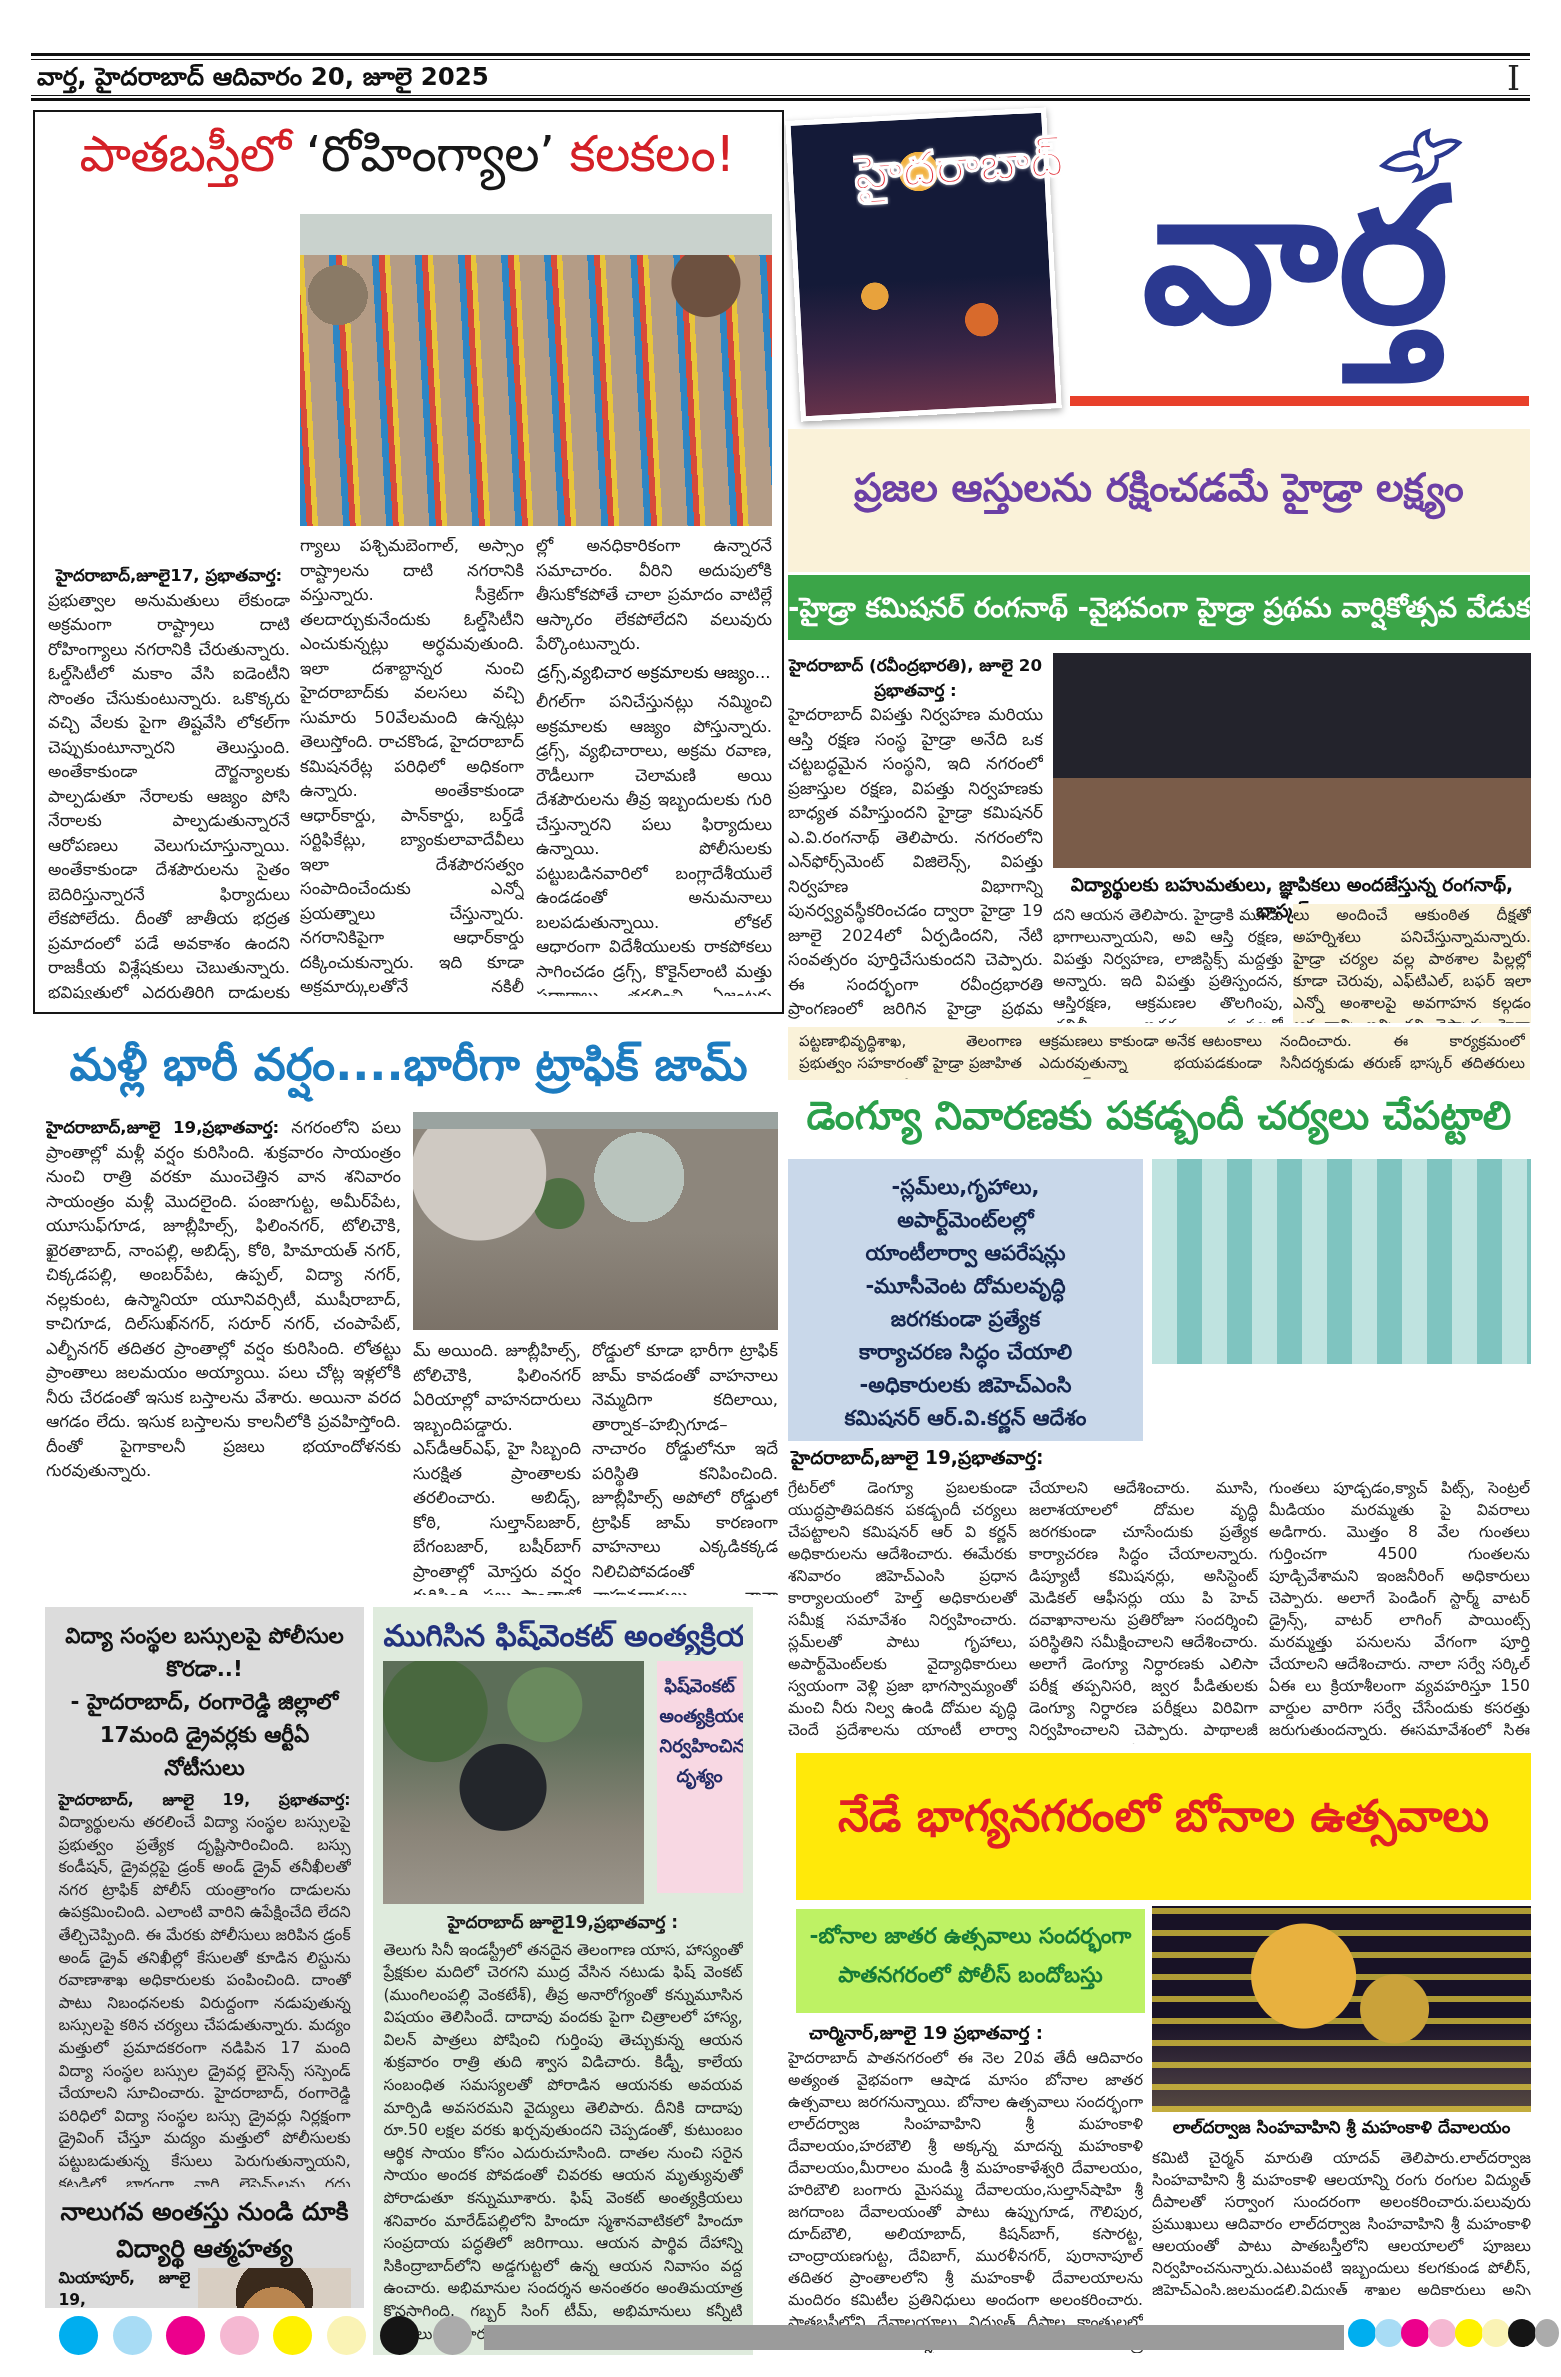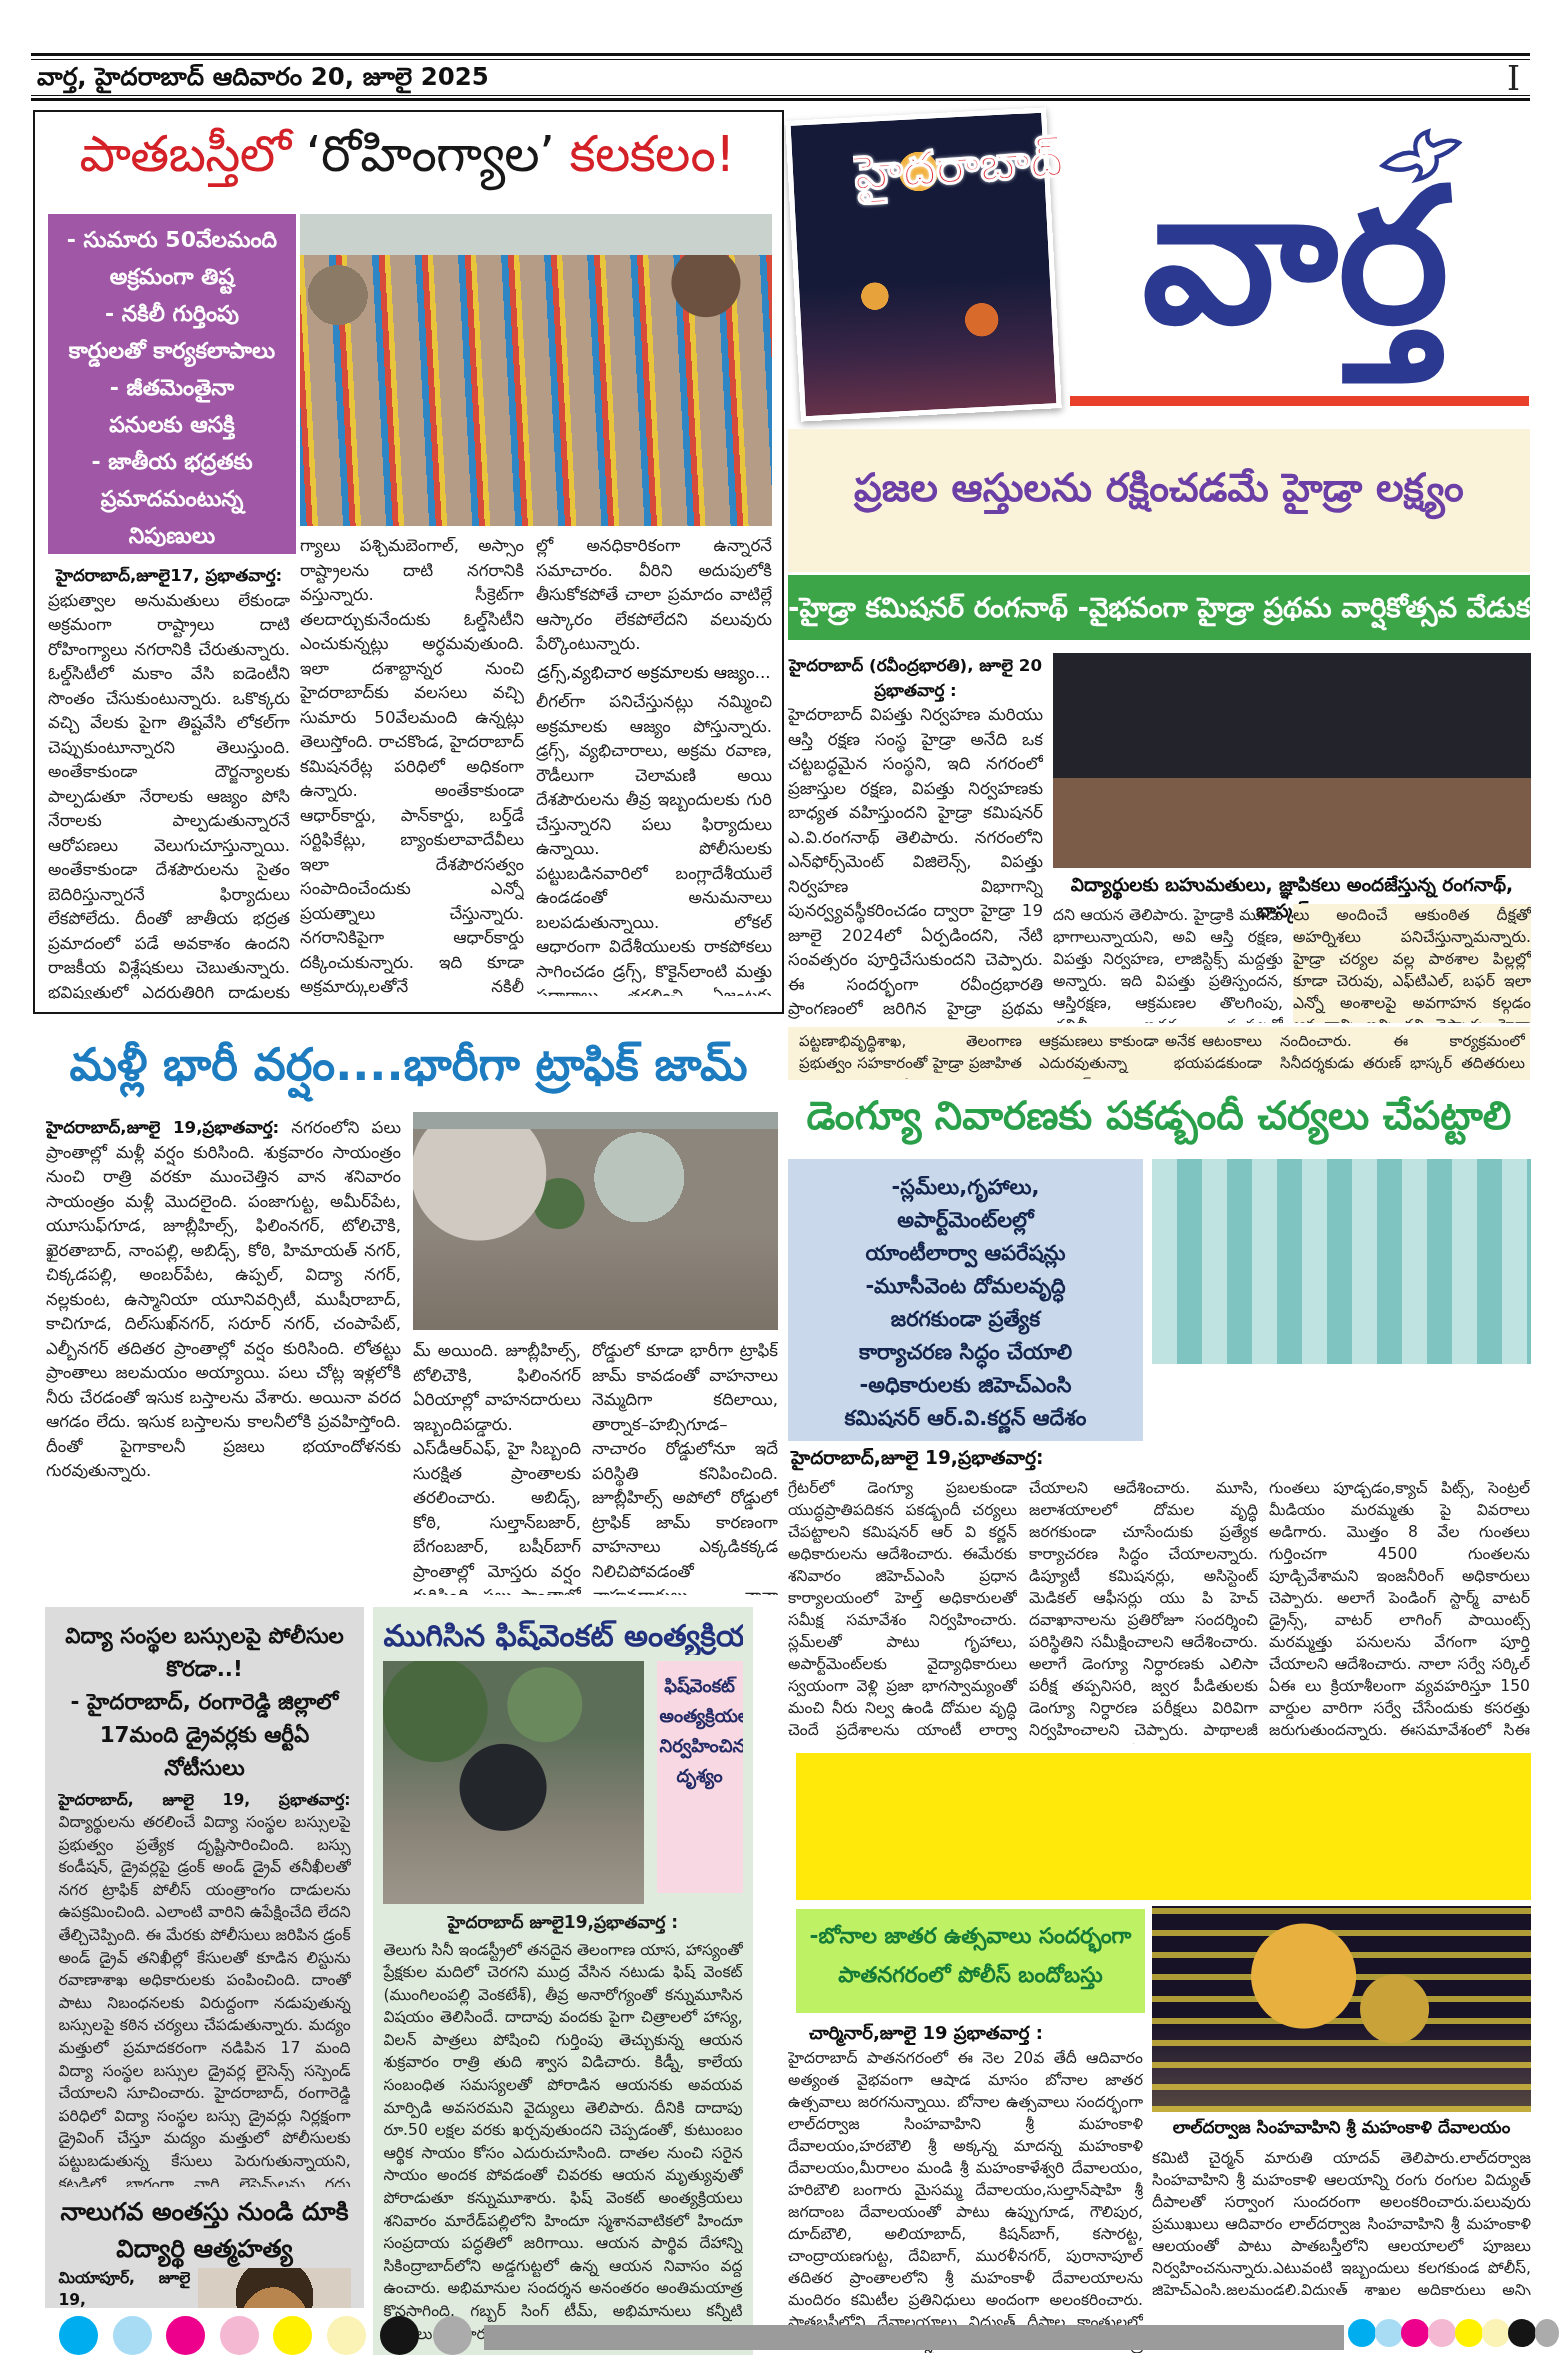--- a/index.html
+++ b/index.html
@@ -106,31 +106,20 @@
   <div class="hdr-pagenum">I</div>
   <div class="rule" style="left:31px;top:95px;width:1499px;height:0.7px;"></div>
   <div class="rule" style="left:31px;top:98px;width:1499px;height:3px;"></div>
 
   <div class="roh-box"></div>
   <div class="roh-head">
     <span class="red">పాతబస్తీలో</span>
     <span class="blk">‘రోహింగ్యాల’</span>
     <span class="red">కలకలం!</span>
   </div>
-  <div class="purple-box">
-    <div>- సుమారు 50వేలమంది</div>
-    <div>అక్రమంగా తిష్ట</div>
-    <div>- నకిలీ గుర్తింపు</div>
-    <div>కార్డులతో కార్యకలాపాలు</div>
-    <div>- జీతమెంతైనా</div>
-    <div>పనులకు ఆసక్తి</div>
-    <div>- జాతీయ భద్రతకు</div>
-    <div>ప్రమాదమంటున్న</div>
-    <div>నిపుణులు</div>
-  </div>
   <div class="photo ph-market" style="left:300px;top:214px;width:472px;height:312px;"></div>
   <div class="col" style="left:48px;top:563px;width:242px;height:436px;">
     <div class="dl" style="text-align:center;">హైదరాబాద్,జూలై17, ప్రభాతవార్త:</div>
     <span>ప్రభుత్వాల అనుమతులు లేకుండా అక్రమంగా రాష్ట్రాలు దాటి రోహింగ్యాలు నగరానికి చేరుతున్నారు. ఓల్డ్‌సిటీలో మకాం వేసి ఐడెంటీని సొంతం చేసుకుంటున్నారు. ఒకొక్కరు వచ్చి వేలకు పైగా తిష్టవేసి లోకల్‌గా చెప్పుకుంటూన్నారని తెలుస్తుంది. అంతేకాకుండా దౌర్జన్యాలకు పాల్పడుతూ నేరాలకు ఆజ్యం పోసి నేరాలకు పాల్పడుతున్నారనే ఆరోపణలు వెలుగుచూస్తున్నాయి. అంతేకాకుండా దేశపౌరులను సైతం బెదిరిస్తున్నారనే ఫిర్యాదులు లేకపోలేదు. దీంతో జాతీయ భద్రత ప్రమాదంలో పడే అవకాశం ఉందని రాజకీయ విశ్లేషకులు చెబుతున్నారు. భవిష్యత్తులో ఎదరుతిరిగి దాడులకు తెగబడే ప్రవర్తన, వ్యవహారశైలీలు కనిపిస్తున్నాయని హెచ్చరిస్తున్నారు. గుర్తించి గాలింపు చర్యలు చేపట్టి ఏరిపారేయాల్సిన అవసరం పోలీసులపై ఉందని రాజకీయ పార్టీలు అభిప్రాయపడుతున్నాయి. ఇటీవల శంషాబాద్‌లో బంగ్లాదేశీయుడిని కస్టమ్స్ అధికారులకు పట్టుబడడంతో వెలుగులోకి వచ్చింది.</span>
     
     
   </div>
   <div class="col" style="left:300px;top:533px;width:224px;height:463px;">
     <span>గ్యాలు పశ్చిమబెంగాల్, అస్సాం రాష్ట్రాలను దాటి నగరానికి వస్తున్నారు. సీక్రెట్‌గా తలదార్చుకునేందుకు ఓల్డ్‌సిటీని ఎంచుకున్నట్లు అర్ధమవుతుంది. ఇలా దశాబ్దాన్నర నుంచి హైదరాబాద్‌కు వలసలు వచ్చి సుమారు 50వేలమంది ఉన్నట్లు తెలుస్తోంది. రాచకొండ, హైదరాబాద్ కమిషనరేట్ల పరిధిలో అధికంగా ఉన్నారు. అంతేకాకుండా ఆధార్‌కార్డు, పాన్‌కార్డు, బర్త్‌డే సర్టిఫికేట్లు, బ్యాంకులావాదేవీలు ఇలా దేశపౌరసత్వం సంపాదించేందుకు ఎన్నో ప్రయత్నాలు చేస్తున్నారు. నగరానికిపైగా ఆధార్‌కార్డు దక్కించుకున్నారు. ఇది కూడా అక్రమార్కులతోనే నకిలీ డాక్యుమెంట్లతో సిద్దం చేసి ఇచ్చినట్లు తెలుస్తోంది. దీంతో లోకలంటూ దాడులు, దౌర్జన్యాలకు సైతం పాల్పడిన ఘటనలు చోటు చేసుకున్నాయి. ఒక దశలో ఓల్డ్‌సిటీని ఆక్రమించేందుకు పెద్ద ఎత్తున తరలివస్తున్నారనే విమర్శలు బహిరంగంగానే వినిపిస్తున్నాయి. అంతేకాకుండా జీతం తక్కువగా ఇచ్చిన పనులను మొగ్గుచూపుతున్నారు. డబ్బులు జమ చేసి సొంత నివాసాలు ఏర్పాటు చేసుకునేందుకు ఇదొక ఎత్తుగడగా భావిస్తున్నట్లు అర్ధమవుతుంది. ఇలా ఏటా వందల సంఖ్యలో పాతబస్తీలోనే మకాం వేస్తున్నారు. ముఖ్యంగా వెయ్యికి పైగా కుటుంబాలు కేవలం అధికారికంగానే నివసిస్తున్నాయి. చార్మినార్, బహదూర్‌పుర, బాలాపూర్, చింతలబస్తీ, ఫలక్‌నుమాతో పాటు ఆయా ప్రాంతా</span>
   </div>
@@ -238,20 +227,21 @@
     <span>గ్రేటర్‌లో డెంగ్యూ ప్రబలకుండా యుద్ధప్రాతిపదికన పకడ్బందీ చర్యలు చేపట్టాలని కమిషనర్ ఆర్ వి కర్ణన్ అధికారులను ఆదేశించారు. ఈమేరకు శనివారం జిహెచ్ఎంసి ప్రధాన కార్యాలయంలో హెల్త్ అధికారులతో సమీక్ష సమావేశం నిర్వహించారు. స్లమ్‌లతో పాటు గృహాలు, అపార్ట్‌మెంట్‌లకు వైద్యాధికారులు స్వయంగా వెళ్లి ప్రజా భాగస్వామ్యంతో మంచి నీరు నిల్వ ఉండి దోమల వృద్ధి చెందే ప్రదేశాలను యాంటీ లార్వా ఆపరేషన్లు చేపట్టాలన్నారు. డెంగ్యూ నివారణకు తీసుకోవాల్సిన చర్యలపై ప్రజలకు అవగాహన కల్పించాలన్నారు. వచ్చే వారం పాఠశాలలు, కళాశాలలు, ప్రభుత్వ వసతి గృహాలను సందర్శించి దోమల వృద్ధి జరగకుండా యాంటీ లార్వా ఆపరే</span>
   </div>
   <div class="col" style="left:1029px;top:1477px;width:229px;height:267px;font-size:15.6px;line-height:22px;">
     <span>చేయాలని ఆదేశించారు. మూసి, జలాశయాలలో దోమల వృద్ధి జరగకుండా చూసేందుకు ప్రత్యేక కార్యాచరణ సిద్ధం చేయాలన్నారు. డిప్యూటీ కమిషనర్లు, అసిస్టెంట్ మెడికల్ ఆఫీసర్లు యు పి హెచ్ దవాఖానాలను ప్రతిరోజూ సందర్శించి పరిస్థితిని సమీక్షించాలని ఆదేశించారు. అలాగే డెంగ్యూ నిర్ధారణకు ఎలిసా పరీక్ష తప్పనిసరి, జ్వర పీడితులకు డెంగ్యూ నిర్ధారణ పరీక్షలు విరివిగా నిర్వహించాలని చెప్పారు. పాథాలజీ ల్యాబ్ రాపిడ్ పరీక్షల ద్వారా డెంగ్యూ గుర్తించడానికి వీలు కేసు తప్పనిసరిగా ల్యాబ్ లను సందర్శించాలని ఎలిసా పరీక్ష ద్వారానే డెంగ్యూ నిర్ధారణ చేయాలన్నారు. డెంగ్యూ కేసులు నమోదైన కాలనీలను వైద్యులు తప్పనిసరిగా సందర్శించి ఆ కాలనీ ప్రజల ఆరోగ్య పరిస్థితిని వాకబు చేయాలన్నారు. అనుమానితులకు విరివిగా పరీక్షలు చేయడంతో పాటు డ్రైడే యాక్టివిటీస్ తప్పనిసరిగా చేపట్టాలన్నారు. అనంతరం కమిషనర్ వారం రోజుల క్రితం నగరంలో</span>
   </div>
   <div class="col" style="left:1269px;top:1477px;width:261px;height:267px;font-size:15.6px;line-height:22px;">
     <span>గుంతలు పూడ్చడం,క్యాచ్ పిట్స్, సెంట్రల్ మీడియం మరమ్మతు పై వివరాలు అడిగారు. మొత్తం 8 వేల గుంతలు గుర్తించగా 4500 గుంతలను పూడ్చివేశామని ఇంజనీరింగ్ అధికారులు చెప్పారు. అలాగే పెండింగ్ స్టార్మ్ వాటర్ డ్రైన్స్, వాటర్ లాగింగ్ పాయింట్స్ మరమ్మత్తు పనులను వేగంగా పూర్తి చేయాలని ఆదేశించారు. నాలా సర్వే సర్కిల్ ఏఈ లు క్రియాశీలంగా వ్యవహరిస్తూ 150 వార్డుల వారిగా సర్వే చేసేందుకు కసరత్తు జరుగుతుందన్నారు. ఈసమావేశంలో సిఈ సహదేవ్ రత్నాకర్, అదనపు కమిషనర్లు రఘు ప్రసాద్, పంకజ, గీతా రాధిక, జోనల్ కమిషనర్ లు అనురాగ్ జయంతి, ఆపూర్వ్ చౌహాన్, హేమంత్ కేశవ్ పాటిల్, హేమంత్ సహా దేవ్ రావు, రవి కిరణ్, వెంకన్న, సి ఎం అండ్ హెచ్ ఓ డాక్టర్ పద్మజ, ఫైనాన్స్ అడ్వైజర్ శరత్ చంద్ర, జోనల్ ఎస్ ఈ లు అశోక్ రెడ్డి, చిన్న రెడ్డి, మహేశ్వర్ రెడ్డి, శంకర్ నాయక్, ఏ ఎం అండ్ హెచ్ ఓ లు, ఎంటమాలజీ, అధికారులు తదితరులు పాల్గొన్నారు.</span>
   </div>
 
   <div class="bon-banner"></div>
+  <div class="bon-banner-text">నేడే భాగ్యనగరంలో బోనాల ఉత్సవాలు</div>
   <div class="bon-sub">
     <div>-బోనాల జాతర ఉత్సవాలు సందర్భంగా</div>
     <div>పాతనగరంలో పోలీస్ బందోబస్తు</div>
   </div>
   <div class="dl abs" style="left:809px;top:2022px;font-size:18px;">చార్మినార్,జూలై 19 ప్రభాతవార్త  :</div>
   <div class="col" style="left:788px;top:2047px;width:355px;height:306px;font-size:15.6px;line-height:22px;">
     <span>హైదరాబాద్ పాతనగరంలో ఈ నెల 20వ తేదీ ఆదివారం అత్యంత వైభవంగా ఆషాడ మాసం బోనాల జాతర ఉత్సవాలు జరగనున్నాయి. బోనాల ఉత్సవాలు సందర్భంగా లాల్‌దర్వాజ సింహవాహిని శ్రీ మహంకాళి దేవాలయం,హరబౌలి శ్రీ అక్కన్న మాదన్న మహంకాళి దేవాలయం,మీరాలం మండి శ్రీ మహంకాళేశ్వరి దేవాలయం, హరిబౌలి బంగారు మైసమ్మ దేవాలయం,సుల్తాన్‌షాహి శ్రీ జగదాంబ దేవాలయంతో పాటు ఉప్పుగూడ, గౌలిపుర, దూద్‌బౌలి, అలియాబాద్, కిషన్‌బాగ్, కసారట్ట, చాంద్రాయణగుట్ట, దేవిబాగ్, మురళీనగర్, పురానాపూల్ తదితర ప్రాంతాలలోని శ్రీ మహంకాళీ దేవాలయాలను మందిరం కమిటీల ప్రతినిధులు అందంగా అలంకరించారు. పాతబసీలోని దేవాలయాలు విద్యుత్ దీపాల కాంతులలో దగదగ మెరిసి పోతున్నారు.ఆదివారం ఉదయం నుంచి రాత్రి వరకు భక్తులు అమ్మ వార్లకు అత్యంత భక్తి శ్రద్ధలతో బోనంలు సమర్పించనున్నారు. ఈ నెల 13వ తేదీన పాతబస్తీలో జరిగిన సామూహిక ఘట స్థాపన ఊరేగింపు అనంతరం ఆయా ఆలయాలలో ఘట స్థాపన కార్యక్రమం జరిగింది.ప్రతీ రోజు పాతబస్తీలోని ఆలయాలలో అమ్మ వార్లకు భక్తులు ఎంతో భక్తి శ్రద్ధలతో పూజలు,అర్చనలు, అభిషేకాలు నిర్వహిస్తున్నారు.లాల్‌దర్వాజ సింహవాహిని శ్రీ మహంకాళీ ఆలయంలో వైభవంగా ఆషాడ మాసం బోనాల జాతర ఉత్సవాలు కొనసాగుతున్నాయి. చారిత్రాత్మక లాల్‌దర్వాజ సింహవాహిని శ్రీ మహంకాళి ఆలయంలో ఆదివారం బోనాల జాతర ఉత్సవాలు వైభంగా జరగనున్నాయని ఆలయం</span>
   </div>
   <div class="photo ph-temple" style="left:1152px;top:1906px;width:379px;height:206px;"></div>
   <div class="cap" style="position:absolute;left:1152px;top:2117px;width:379px;font-size:17px;">లాల్‌దర్వాజ సింహవాహిని శ్రీ మహంకాళి దేవాలయం</div>

